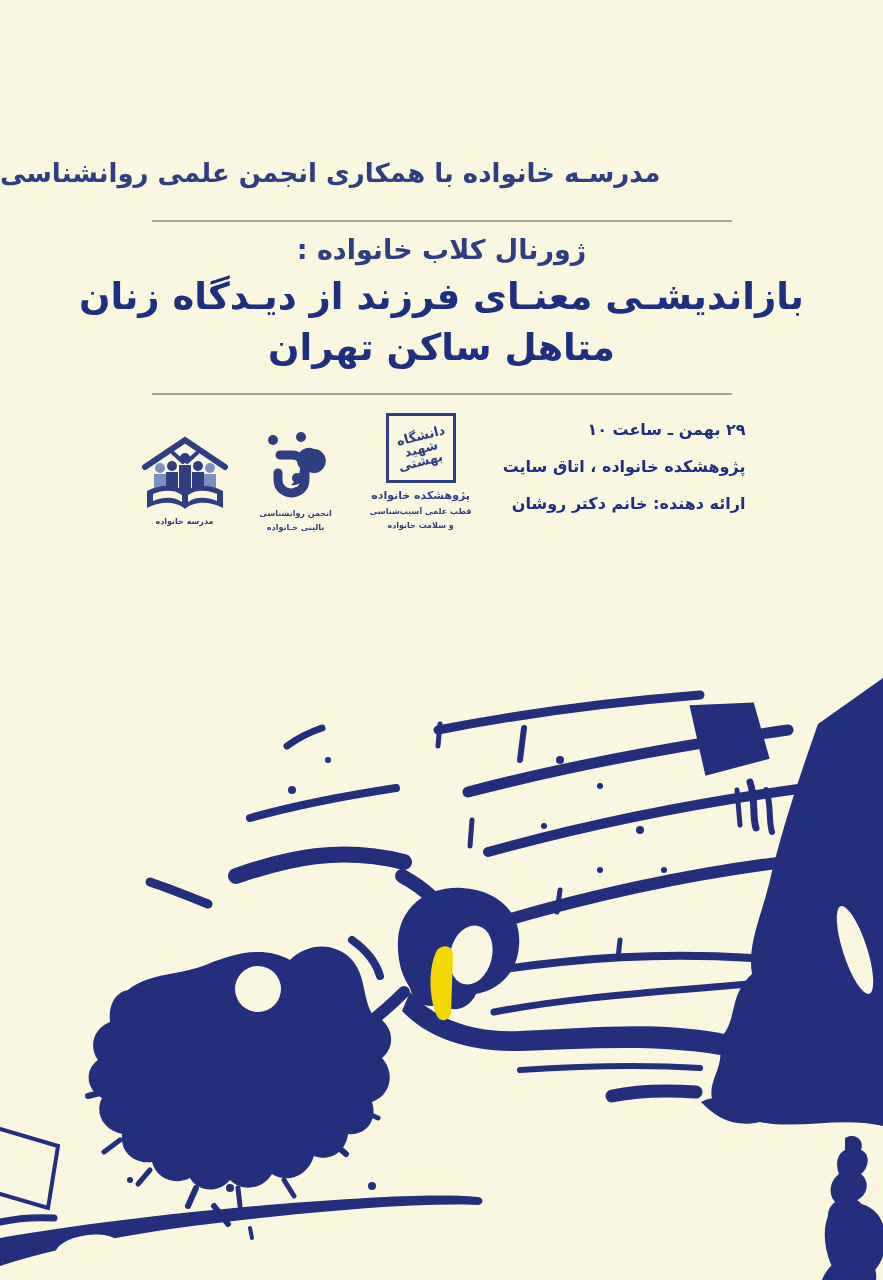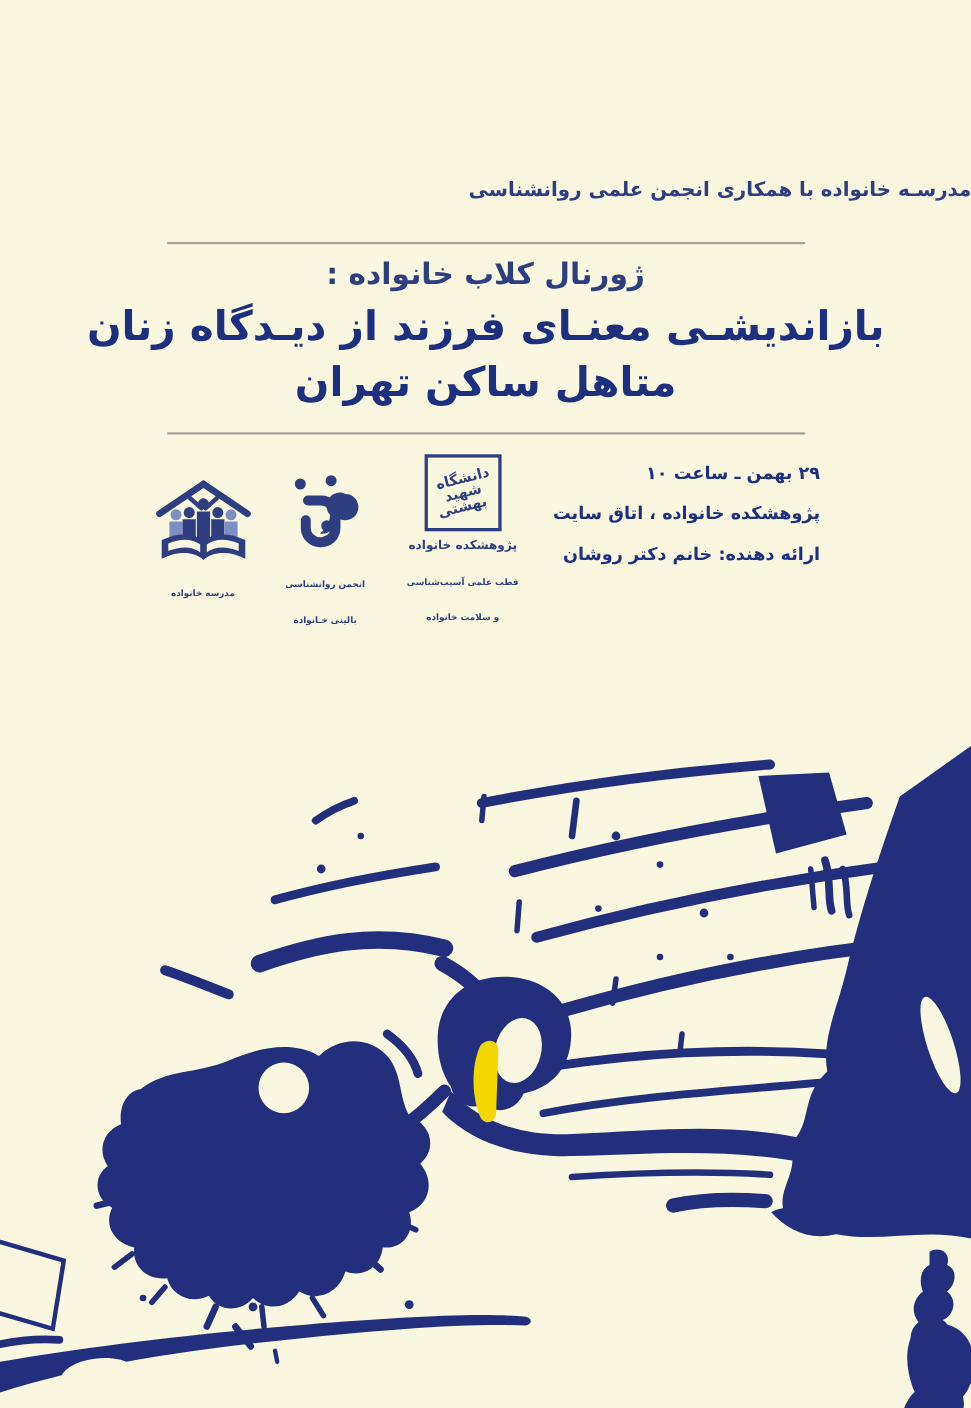--- a/index.html
+++ b/index.html
@@ -3,22 +3,22 @@
 <meta charset="utf-8">
 <style>
   :root{
     --c-background:#faf7e1; --c-text:#2e3e80; --c-title:#1f2f80;
     --c-illustration:#232f7c; --c-yellow:#f2d800; --c-divider:#97958a;
   }
   html,body{margin:0;padding:0;}
   body{background:#e8e8e8;font-family:"DejaVu Sans",sans-serif;}
   .poster{width:883px;height:1280px;position:relative;overflow:hidden;
     background:var(--c-background);margin:0 auto;}
-  .top-note{padding-top:150px;text-align:right;color:var(--c-text);
-    font-size:18px;line-height:46px;font-weight:600;}
+  .top-note{padding-top:150px;text-align:left;color:var(--c-text);
+    font-size:26px;line-height:46px;font-weight:600;}
   .divider{width:580px;height:2px;background:var(--c-divider);margin:24px auto 0;opacity:.85;}
   .divider.bottom{margin-top:20px;}
   .subtitle{margin-top:12px;text-align:center;color:var(--c-text);
     font-size:27px;font-weight:600;}
   .title{margin:6px 0 0;text-align:center;color:var(--c-title);
     font-size:37px;line-height:51px;font-weight:bold;}
   .title span{display:block;}
   .info-row{width:608px;margin:16px auto 0;display:flex;
     justify-content:space-between;align-items:flex-start;}
   .details{font-size:16px;line-height:37px;font-weight:bold;
@@ -28,21 +28,21 @@
   .logo.sbu{width:122px;margin-top:2px;}
   .sbu-emblem{width:64px;height:64px;border:3px solid var(--c-text);
     display:flex;flex-direction:column;align-items:center;justify-content:center;
     overflow:hidden;background:var(--c-background);}
   .sbu-emblem span{display:block;font-size:13px;font-weight:bold;color:var(--c-text);
     line-height:13px;transform:rotate(-14deg);letter-spacing:-1px;}
   .logo.sbu .cap-b{font-size:11px;margin-top:6px;line-height:14px;}
   .logo.assoc{width:86px;margin-top:14px;}
   .logo.school{width:94px;margin-top:22px;}
   .logo svg{display:block;}
-  .logo .cap{margin-top:21px;}
+  .logo .cap{margin-top:3px;}
   .inkfill{fill:var(--c-text);}
   .inklight{fill:#7d8ec2;}
   .inkstroke{stroke:var(--c-text);fill:none;}
   .illustration{position:absolute;left:0;bottom:0;width:883px;height:640px;}
   .ill-ink{fill:var(--c-illustration);}
   .ill-cream{fill:var(--c-background);}
   .ill-ylw{fill:var(--c-yellow);}
   .ill-s{stroke:var(--c-illustration);fill:none;stroke-linecap:round;}
 </style>
 </head>

